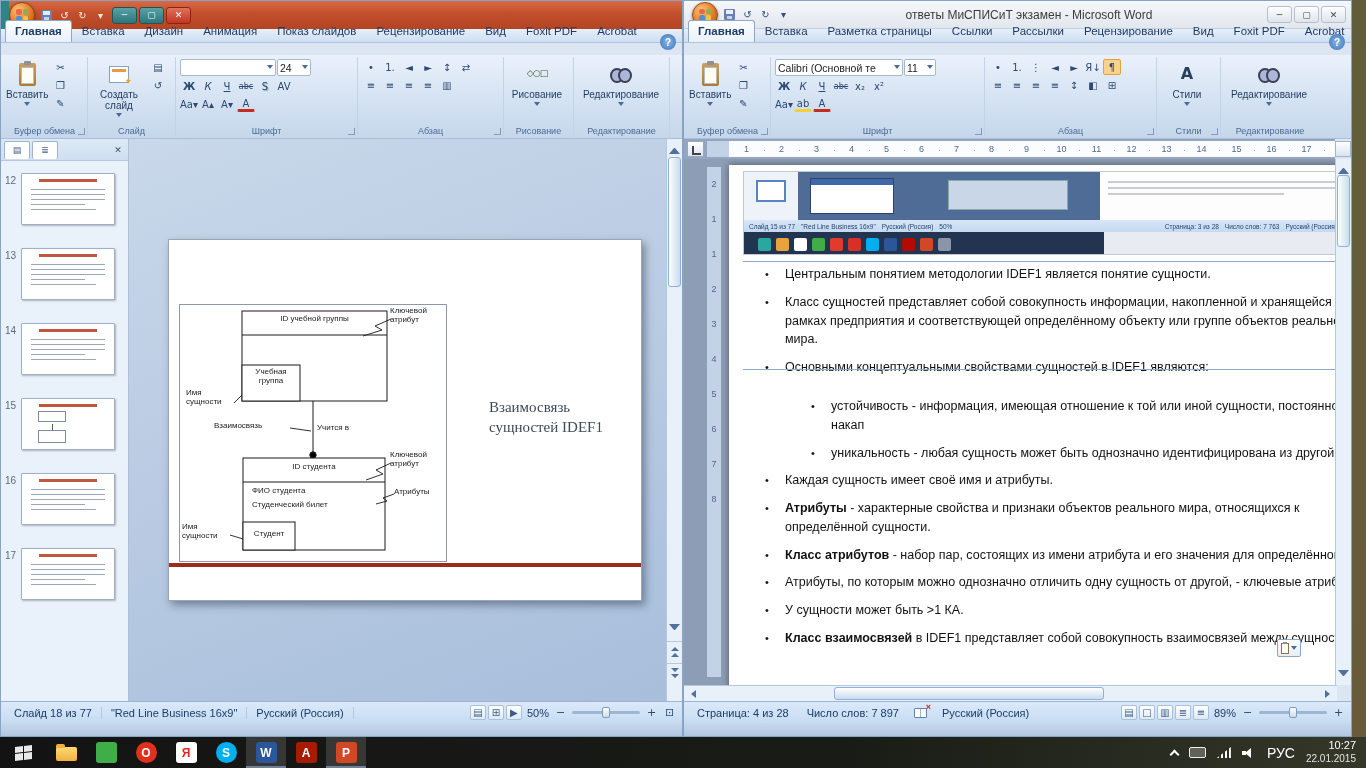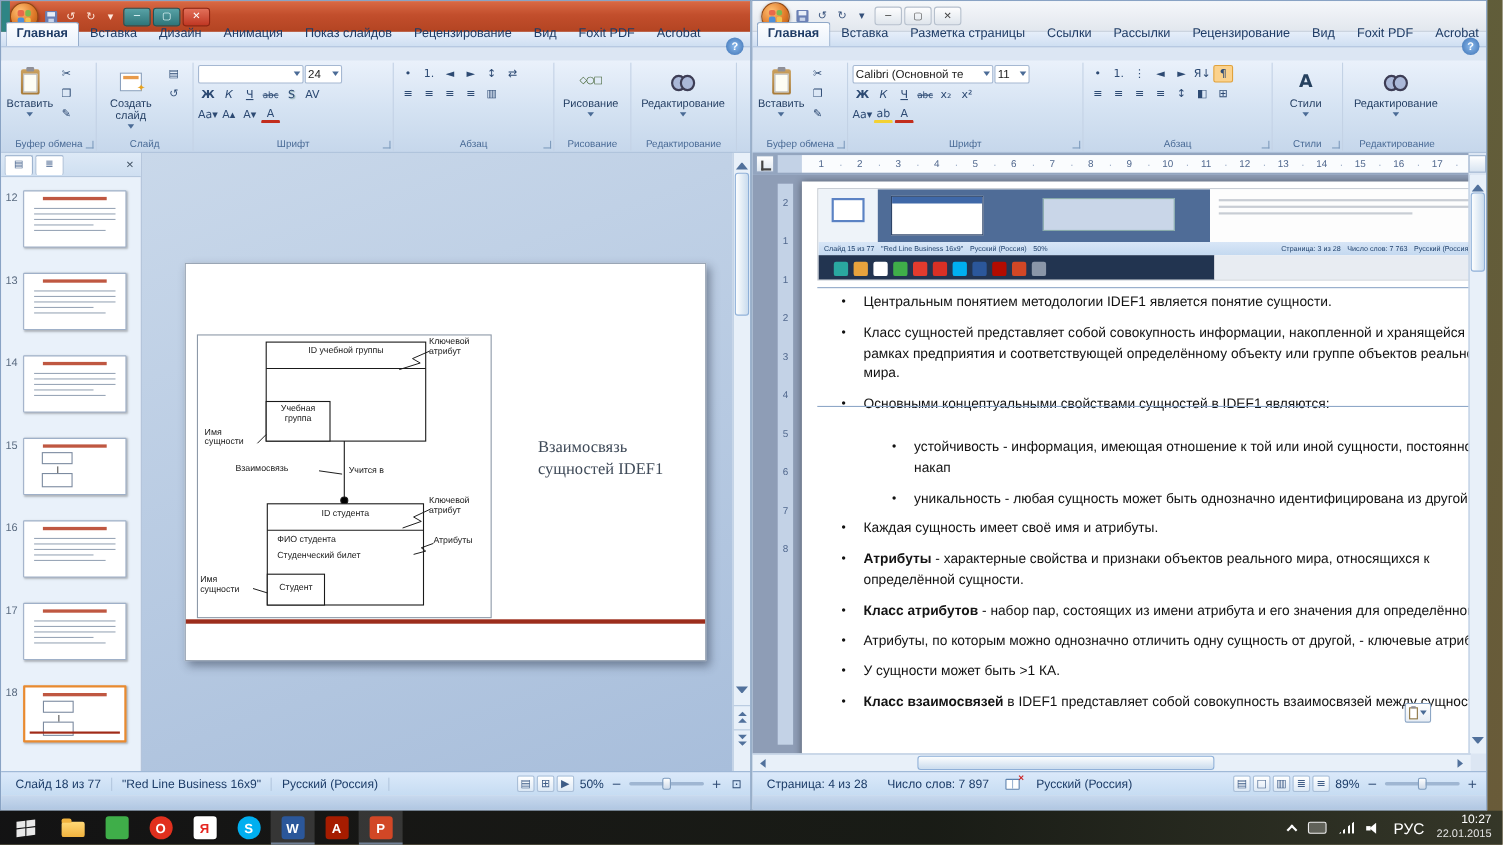--- a/index.html
+++ b/index.html
@@ -400,30 +400,20 @@
             <span class="tnum">17</span>
             <div class="tbox">
               <i class="tt"></i>
               <i class="tl" style="top:15px"></i>
               <i class="tl" style="top:20px"></i>
               <i class="tl" style="top:25px"></i>
               <i class="tl" style="top:30px;right:32%"></i>
               <i class="tl" style="top:35px;right:20%"></i>
             </div>
           </div>
-          <div class="trow active">
-            <span class="tnum">18</span>
-            <div class="tbox">
-              <i class="tt"></i>
-              <i class="tdb" style="left:16px;top:12px;width:28px;height:11px"></i>
-              <i class="tdb" style="left:16px;top:31px;width:28px;height:13px"></i>
-              <i class="tdl"></i>
-              <i class="trd"></i>
-            </div>
-          </div>
         </div>
     </div>
     <div class="editor">
       <div class="slide">
         <div class="sidetext">Взаимосвязь сущностей IDEF1</div>
         <div class="diagram">
           <svg width="268" height="258" fill="none" stroke="#1a1a1a" stroke-width="1">
             <rect x="62" y="6" width="145" height="90" fill="#fff"></rect>
             <line x1="62" y1="30" x2="207" y2="30"></line>
             <rect x="62" y="60" width="58" height="36" fill="#fff"></rect>
@@ -506,20 +496,21 @@
     <div class="qat">
       <span class="mini">
           <i class="saveic"></i>
         </span>
       <span id="word-qat" style="display:flex;gap:3px">
           <span class="mini ">↺</span>
           <span class="mini ">↻</span>
           <span class="mini ">▾</span>
         </span>
     </div>
+    <div class="tb-title">ответы МиСПИСиТ экзамен - Microsoft Word</div>
     <div class="winbtns">
       <span class="wbtn">─</span>
       <span class="wbtn">▢</span>
       <span class="wbtn">✕</span>
     </div>
   </div>
 
   <div class="tabs" id="word-tabs">
       <div class="tab active">Главная</div>
       <div class="tab">Вставка</div>

